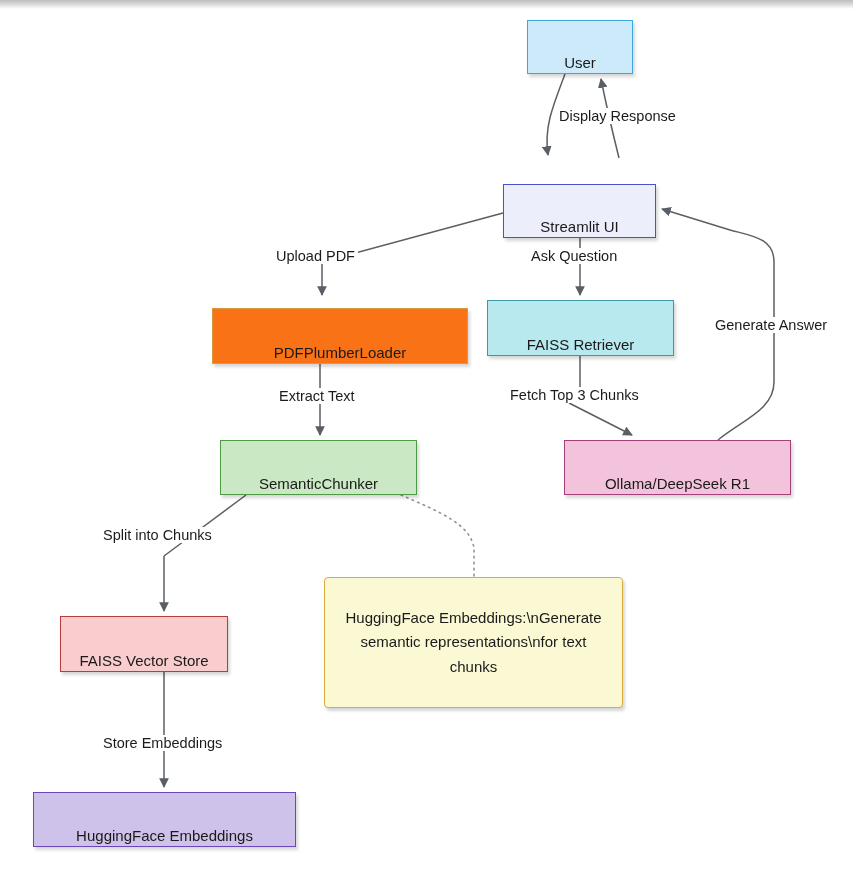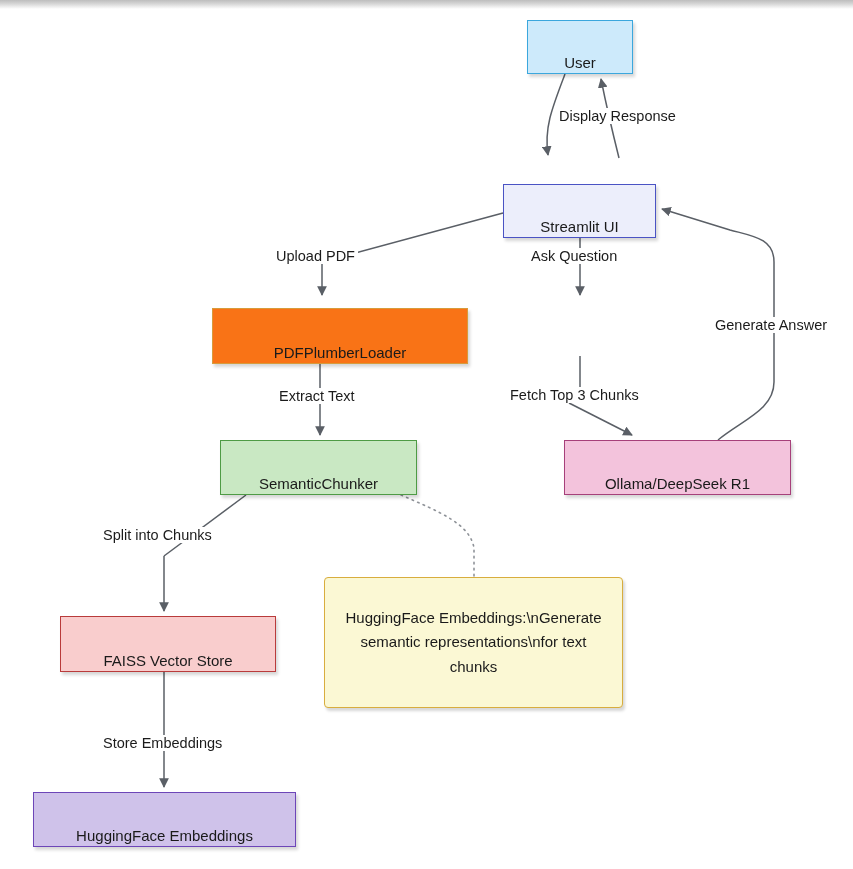--- a/index.html
+++ b/index.html
@@ -149,30 +149,33 @@
   </div>
 
   <div class="node" style="left: 503px; top: 160px; width: 153px; height: 54px; background: rgb(236, 238, 251); border-color: rgb(74, 83, 196); margin-top: 24px;">
     <span>Streamlit UI</span>
   </div>
 
   <div class="node" style="left: 212px; top: 308px; width: 256px; height: 56px; background: #f97316; border-color: rgb(215, 155, 60);">
     <span>PDFPlumberLoader</span>
   </div>
 
+  <div class="node" style="left: 487px; top: 300px; width: 187px; height: 56px; background: rgb(184, 233, 239); border-color: rgb(58, 154, 165);">
+    <span>FAISS Retriever</span>
+  </div>
 
   <div class="node" style="left: 220px; top: 440px; width: 197px; height: 55px; background: rgb(201, 232, 195); border-color: rgb(78, 155, 69);">
     <span>SemanticChunker</span>
   </div>
 
   <div class="node" style="left: 564px; top: 440px; width: 227px; height: 55px; background: rgb(243, 195, 220); border-color: rgb(166, 64, 122);">
     <span>Ollama/DeepSeek R1</span>
   </div>
 
-  <div class="node" style="left: 60px; top: 616px; width: 216px; height: 56px; background: rgb(249, 205, 205); border-color: rgb(185, 59, 59);">
+  <div class="node" style="left: 60px; top: 616px; width: 168px; height: 56px; background: rgb(249, 205, 205); border-color: rgb(185, 59, 59);">
     <span>FAISS Vector Store</span>
   </div>
 
   <div class="node" style="left: 33px; top: 792px; width: 263px; height: 55px; background: rgb(207, 194, 234); border-color: rgb(109, 70, 184);">
     <span>HuggingFace Embeddings</span>
   </div>
 
   <div class="note" style="left: 324px; top: 577px; width: 299px; height: auto; background: rgb(251, 248, 212); border-color: rgb(216, 173, 62); min-height: 131px;">
     <span>HuggingFace Embeddings:\nGenerate semantic representations\nfor text chunks</span>
   </div>

